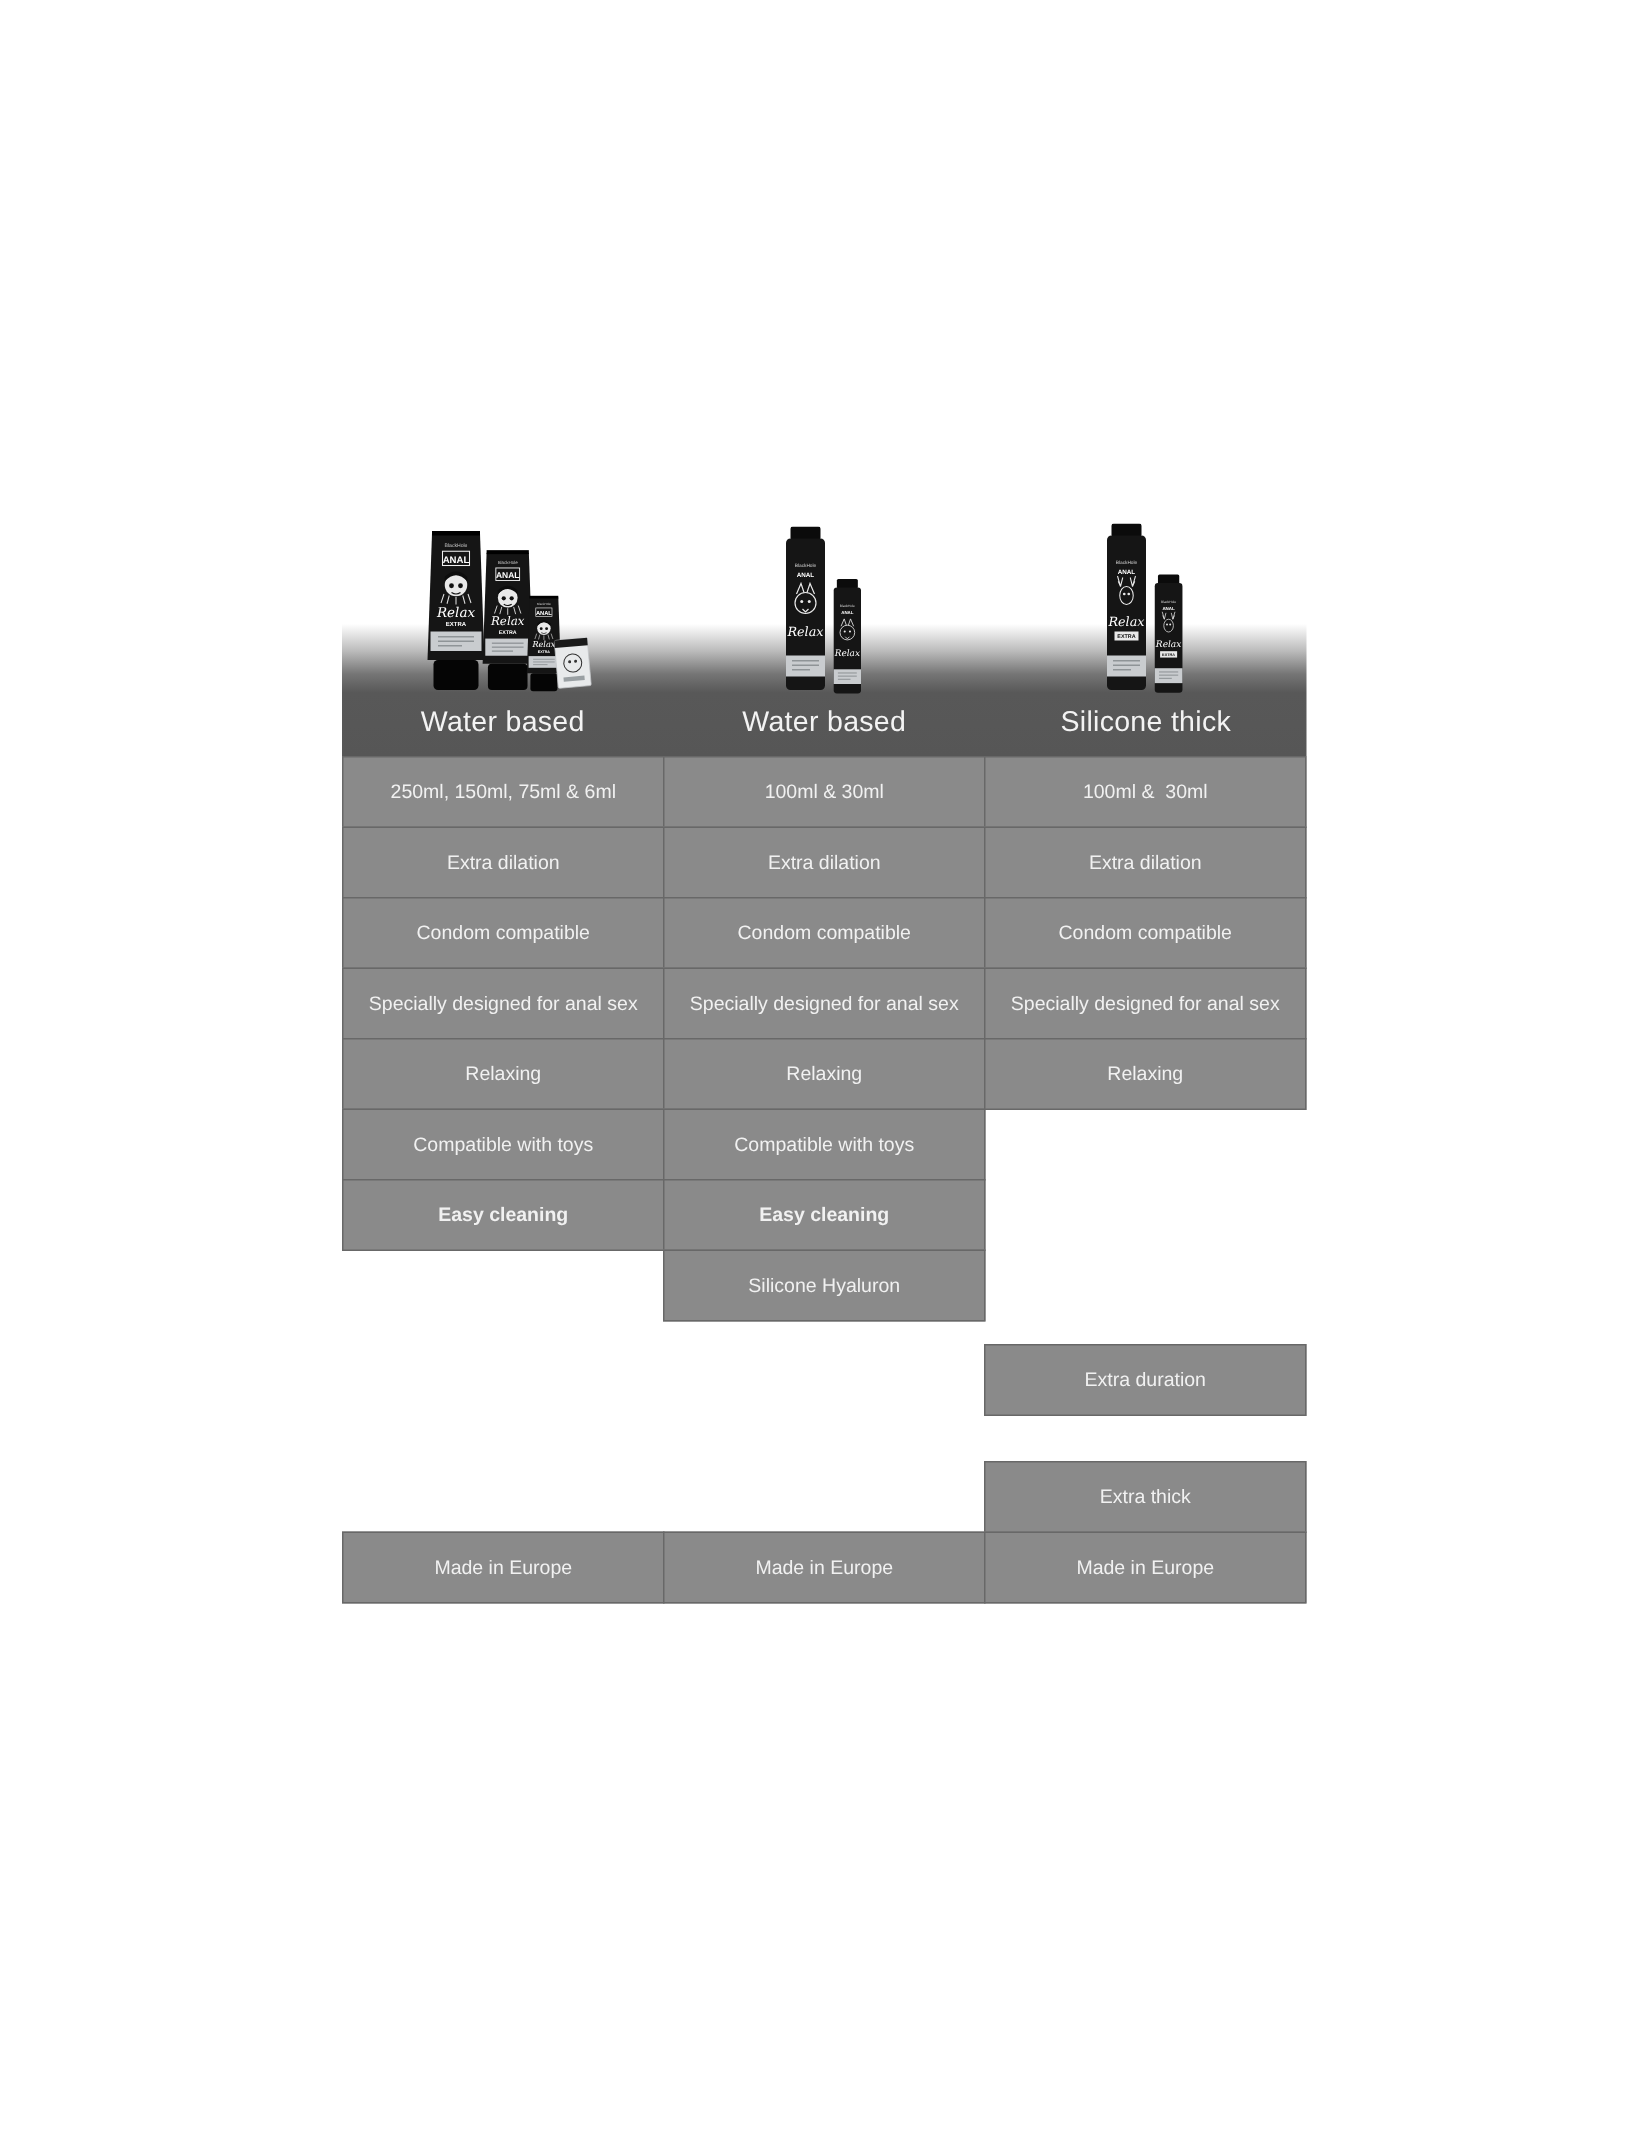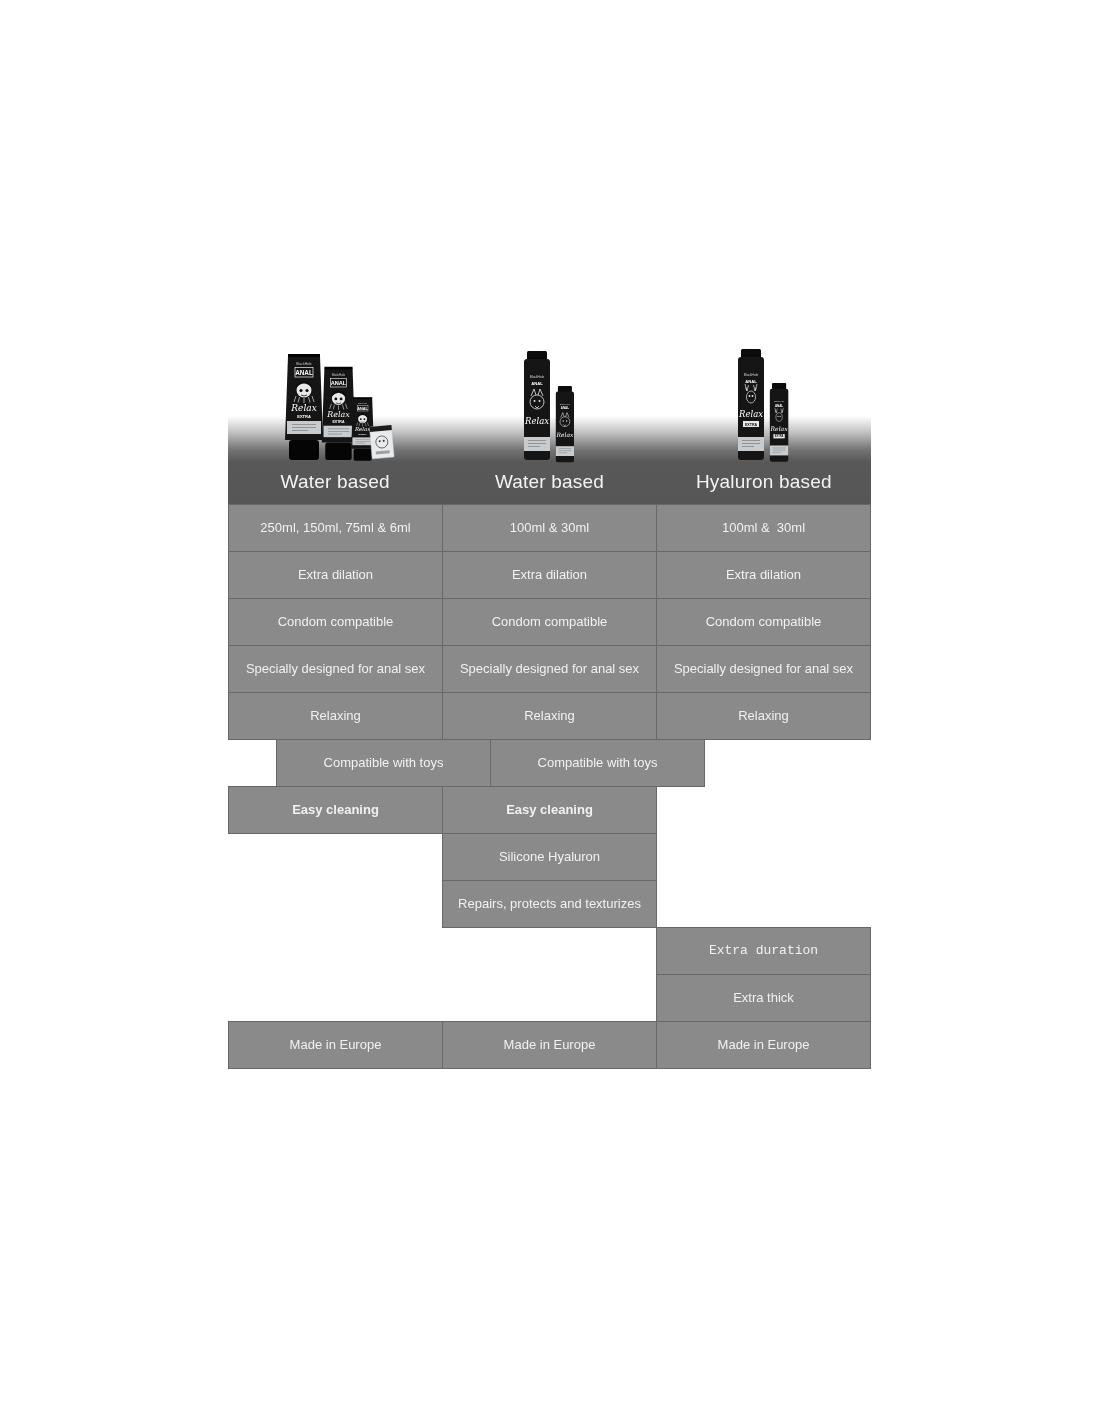--- a/index.html
+++ b/index.html
@@ -30,34 +30,34 @@
   
   .cell{
     position:absolute;width:215px;height:48px;box-sizing:border-box;
     background:#8a8a8a;border:1px solid #686868;
     color:#f1f1f1;font-size:13px;line-height:1.2;
     display:flex;align-items:center;justify-content:center;text-align:center;
     white-space:pre-wrap;padding:2px 8px;
   }
   .c0{left:228px;} .c1{left:442px;} .c2{left:656px;}
   .r0{top:504px;} .r1{top:551px;} .r2{top:598px;} .r3{top:645px;}
-  .r4{top:692px;} .r5{top:739px;margin-left:48px;} .r6{top:786px;font-weight:bold;} .r7{top:833px;}
-  .r8{top:880px;} .r9{top:927px;font-family:Liberation Mono, monospace;} .r10{top:974px;text-align:right;} .r11{top:1021px;}
+  .r4{top:692px;} .r5{top:739px;} .r6{top:786px;font-weight:bold;} .r7{top:833px;}
+  .r8{top:880px;} .r9{top:896px;} .r10{top:974px;text-align:right;} .r11{top:1021px;}
 
   .script-text{font-family:"DejaVu Serif","Liberation Serif",serif;font-style:italic;}
 </style>
 </head>
 <body>
 
 <div class="canvas">
 
   <div class="header-band">
     <div class="col-title">Water based</div>
     <div class="col-title">Water based</div>
-    <div class="col-title">Hyaluron based</div>
+    <div class="col-title">Silicone thick</div>
   </div>
 
   <div class="product p1">
     <svg width="112" height="110" viewBox="0 0 112 110">
       <defs>
         <g id="tube">
           <path d="M5 4 L37 4 L40 88 L2 88 Z" fill="#151515"></path>
           <rect x="5" y="2" width="32" height="3" fill="#000000"></rect>
           <rect x="6" y="88" width="30" height="20" rx="3" fill="#050505"></rect>
           <text x="21" y="12.5" font-size="3.4" fill="#c9c9c9" text-anchor="middle">BlackHole</text>
@@ -158,21 +158,20 @@
   <div class="cell c0 r11">Made in Europe</div>
 
   <div class="cell c1 r0">100ml &amp; 30ml</div>
   <div class="cell c1 r1">Extra dilation</div>
   <div class="cell c1 r2">Condom compatible</div>
   <div class="cell c1 r3">Specially designed for anal sex</div>
   <div class="cell c1 r4">Relaxing</div>
   <div class="cell c1 r5">Compatible with toys</div>
   <div class="cell c1 r6">Easy cleaning</div>
   <div class="cell c1 r7">Silicone Hyaluron</div>
-  <div class="cell c1 r8">Repairs, protects and texturizes</div>
   <div class="cell c1 r11">Made in Europe</div>
 
   <div class="cell c2 r0">100ml &amp;  30ml</div>
   <div class="cell c2 r1">Extra dilation</div>
   <div class="cell c2 r2">Condom compatible</div>
   <div class="cell c2 r3">Specially designed for anal sex</div>
   <div class="cell c2 r4">Relaxing</div>
   <div class="cell c2 r9">Extra duration</div>
   <div class="cell c2 r10">Extra thick</div>
   <div class="cell c2 r11">Made in Europe</div>

